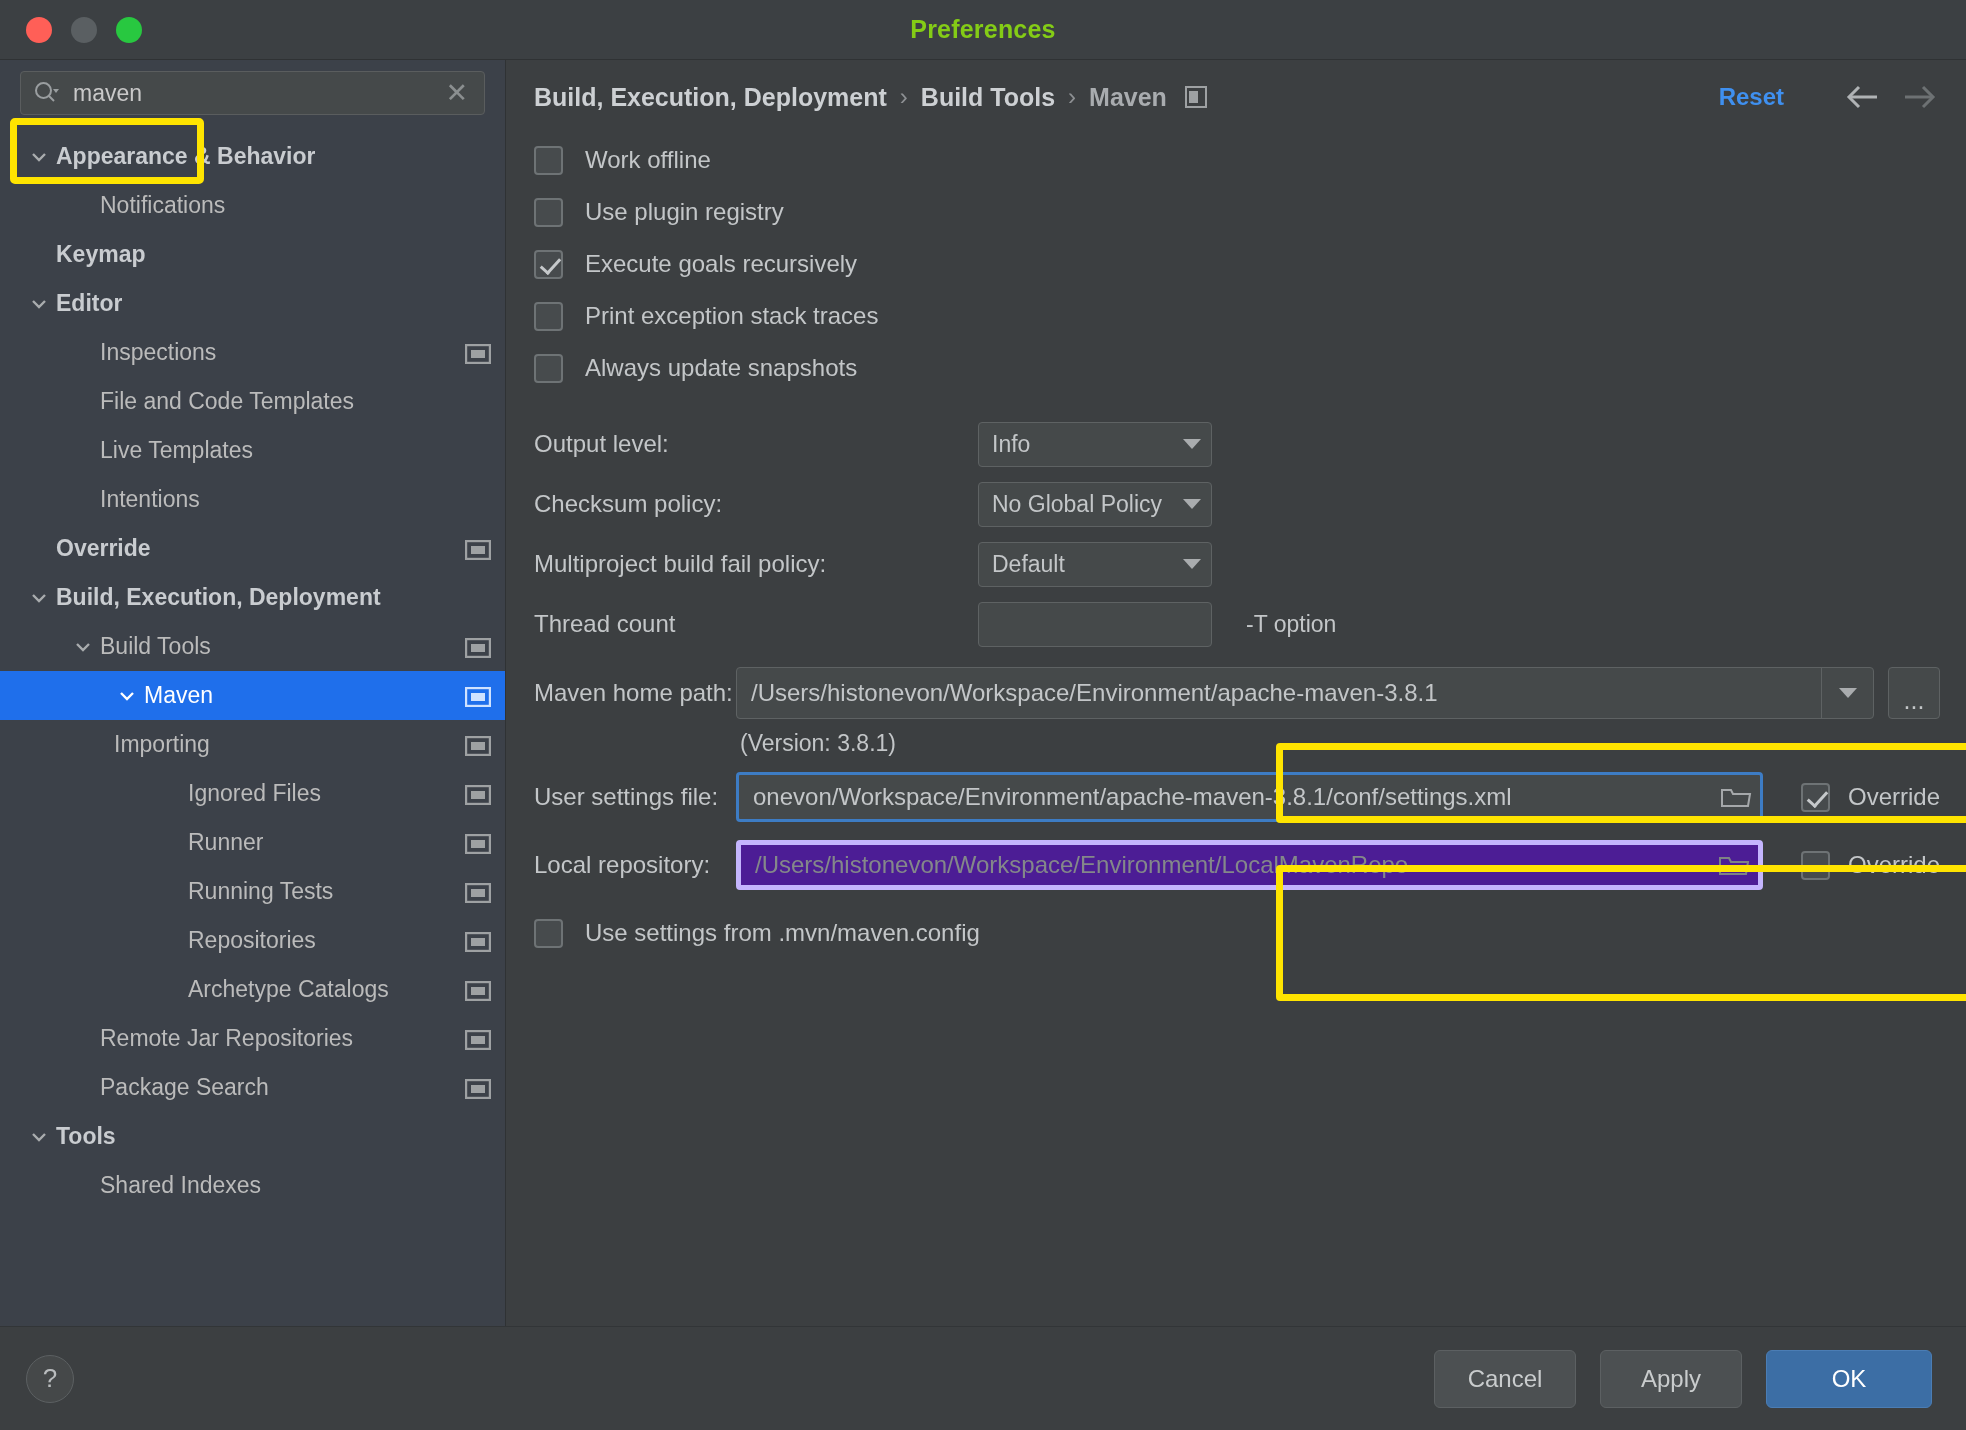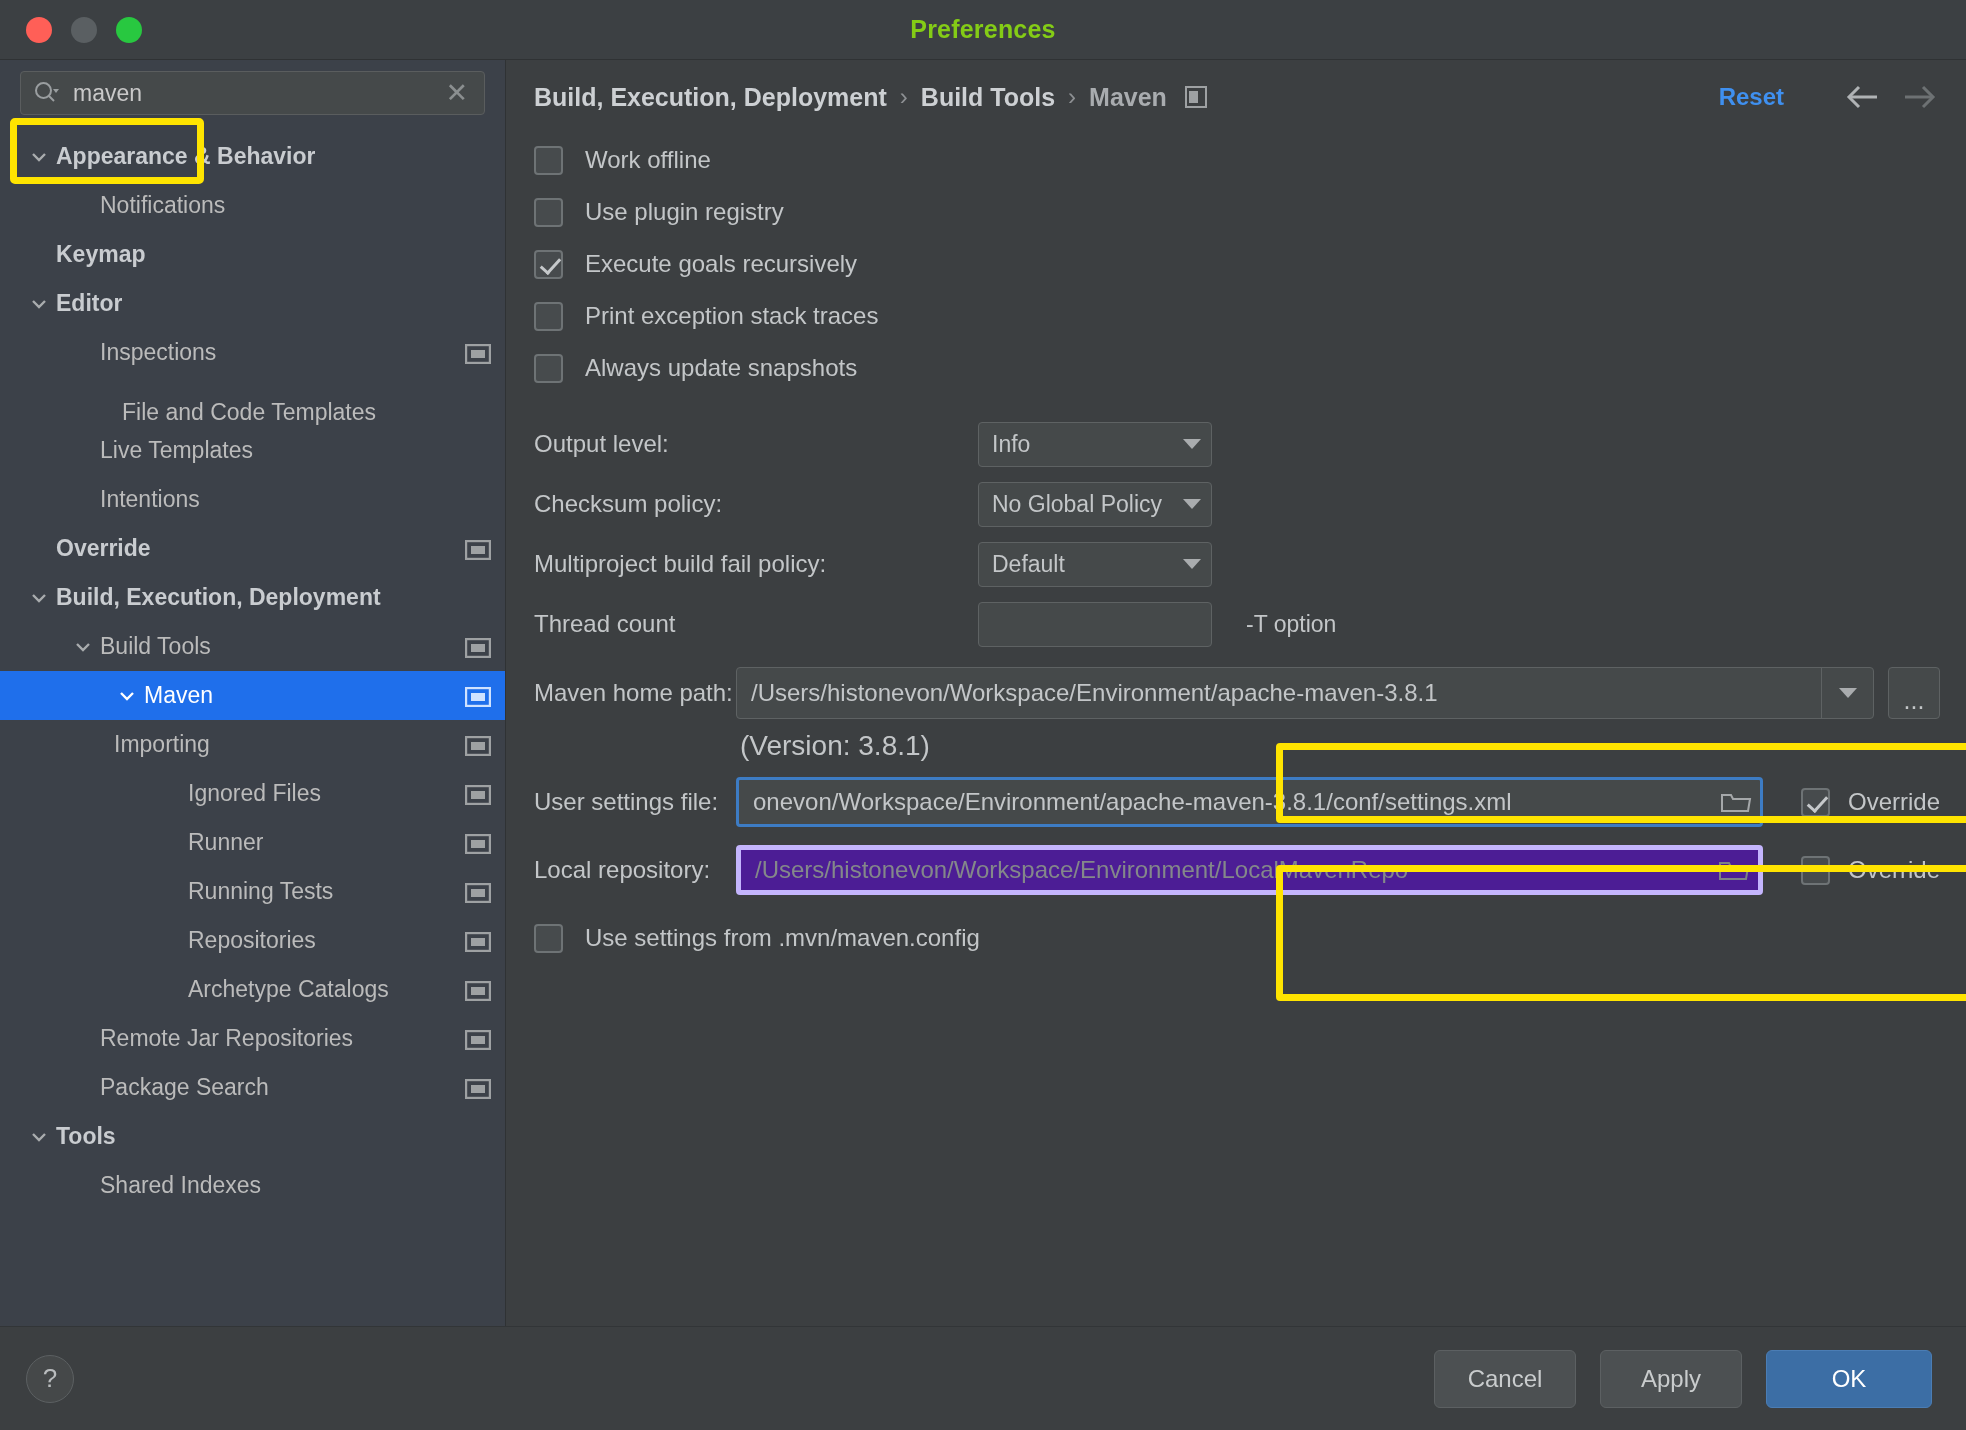--- a/index.html
+++ b/index.html
@@ -233,21 +233,21 @@
     width: 52px; height: 52px; flex: none;
     margin-left: 14px;
     background: #45494a;
     border: 1px solid #5e6263;
     border-radius: 4px;
     display: flex; align-items: flex-end; justify-content: center;
     padding-bottom: 8px;
     font-size: 25px; color: #c3c6c8; line-height: 0.75;
   }
   .version-note {
-    font-size: 28px; color: #c3c6c8;
+    font-size: 23px; color: #c3c6c8;
     margin: 8px 0 0 206px;
   }
 
   .file-row {
     display: flex; align-items: center;
     height: 56px; margin-top: 12px;
   }
   .file-label { width: 202px; flex: none; font-size: 24px; color: #c3c6c8; }
   .file-input {
     flex: 1; min-width: 0; height: 50px;
@@ -393,21 +393,21 @@
               <svg width="22" height="22" viewBox="0 0 22 22">
                 <polyline points="5,8 11,14 17,8" fill="none" stroke="#a9acae" stroke-width="2.4"></polyline>
               </svg>
             </span>
             <span class="tree-label">Inspections</span>
             <span class="panel-icon"><svg width="26" height="20" viewBox="0 0 26 20">
                 <rect x="1" y="1" width="24" height="18" fill="none" stroke="#9ea1a3" stroke-width="2.4"></rect>
                 <rect x="6" y="6" width="14" height="8" fill="#9ea1a3"></rect>
               </svg></span>
           </div>
-          <div class="tree-item" style="padding-left: 92px; align-items: flex-end;">
+          <div class="tree-item" style="padding-left: 70px;">
             <span class="chevron empty">
               <svg width="22" height="22" viewBox="0 0 22 22">
                 <polyline points="5,8 11,14 17,8" fill="none" stroke="#a9acae" stroke-width="2.4"></polyline>
               </svg>
             </span>
             <span class="tree-label">File and Code Templates</span>
           </div>
           <div class="tree-item" style="padding-left: 70px;">
             <span class="chevron empty">
               <svg width="22" height="22" viewBox="0 0 22 22">

